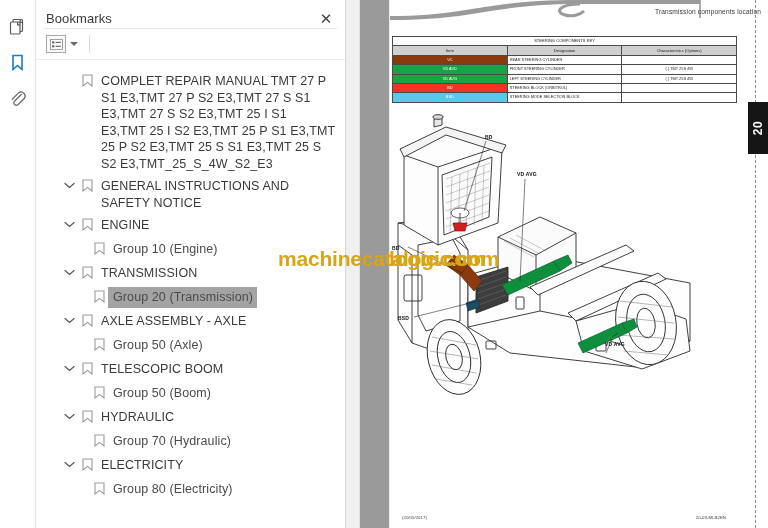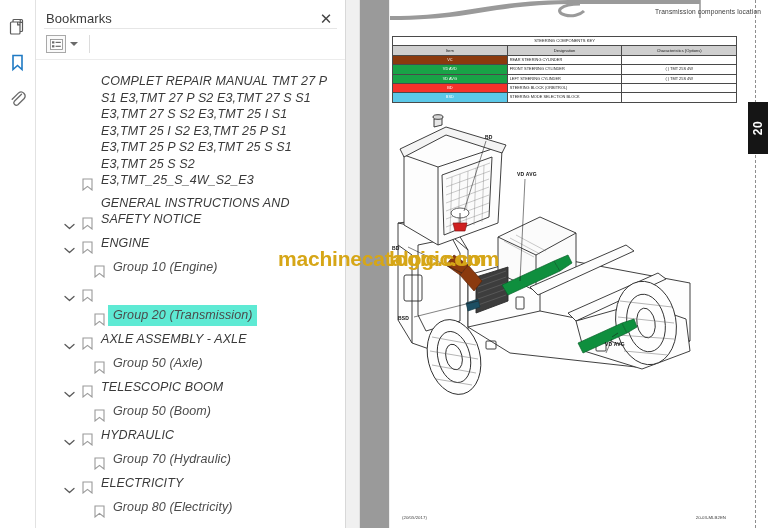--- a/index.html
+++ b/index.html
@@ -80,26 +80,25 @@
   }
   .panel-sep2 { height: 1px; background: #ececec; margin: 0 0 0 0; }
 
   .tree {
     flex: 1 1 auto;
     overflow: hidden;
     padding: 10px 6px 0 6px;
     position: relative;
   }
   .node {
-    display: flex; align-items: flex-end;
+    display: flex; align-items: flex-start;
     min-height: 24px;
     padding: 1px 0;
     cursor: pointer;
     position: relative;
-    font-style: italic;
   }
   .twisty {
     width: 18px; flex: 0 0 18px;
     display: flex; align-items: flex-start; justify-content: center;
     padding-top: 6px; cursor: pointer;
   }
   .twisty svg { display:block; }
   .bmk-ico {
     width: 18px; flex: 0 0 18px;
     display: flex; align-items: flex-start; justify-content: center;
@@ -109,21 +108,21 @@
     font-size: 12.5px;
     color: #3a3a3a;
     line-height: 16.5px;
     padding: 2px 4px 2px 5px;
     letter-spacing: .1px;
   }
   .node.lvl0 { padding-left: 36px; }
   .node.lvl1 { padding-left: 18px; }
   .node.lvl2 { padding-left: 48px; }
   .node.selected .node-label {
-    background: #5eead4;
+    background: #a3a3a3;
     color: #1d1d1d;
   }
   .node.lvl2 .node-label { color: #4b4b4b; }
 
   
   .split-area {
     width: 44px; flex: 0 0 44px; height: 528px;
     background: #f0f0f0;
     display: flex;
     position: relative;
@@ -331,20 +330,21 @@
           <div class="twisty">
             <svg width="11" height="7" viewBox="0 0 11 7">
               <path d="M1 1.5 L5.5 5.5 L10 1.5" fill="none" stroke="#5a5a5a" stroke-width="1.3" stroke-linecap="round" stroke-linejoin="round"></path>
             </svg>
           </div>
           <div class="bmk-ico">
             <svg width="11" height="13" viewBox="0 0 11 13">
               <path d="M1 1 h9 v11 l-4.5 -3.6 l-4.5 3.6 z" fill="#fff" stroke="#9a9a9a" stroke-width="1.1"></path>
             </svg>
           </div>
+          <div class="node-label">TRANSMISSION</div>
         </div>
         <div class="node lvl2 selected">
           <div class="bmk-ico">
             <svg width="11" height="13" viewBox="0 0 11 13">
               <path d="M1 1 h9 v11 l-4.5 -3.6 l-4.5 3.6 z" fill="#fff" stroke="#9a9a9a" stroke-width="1.1"></path>
             </svg>
           </div>
           <div class="node-label">Group 20 (Transmission)</div>
         </div>
         <div class="node lvl1">

